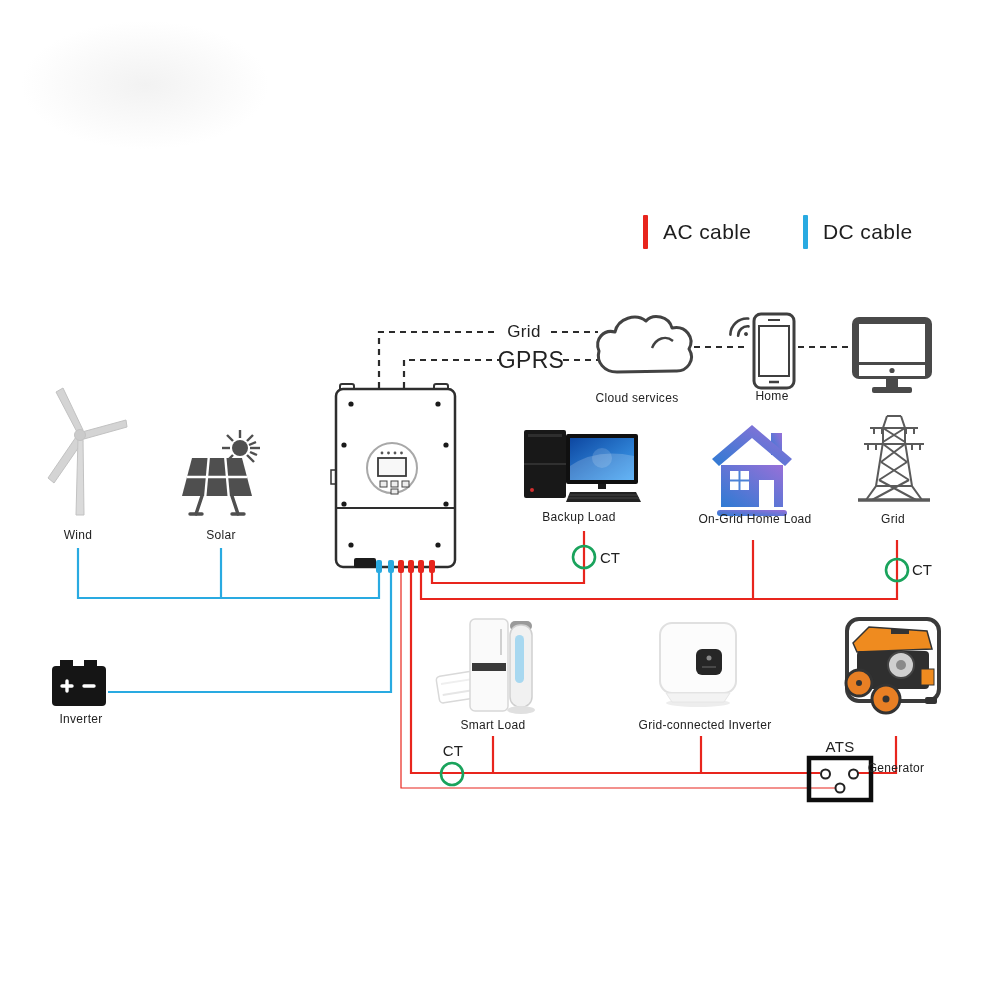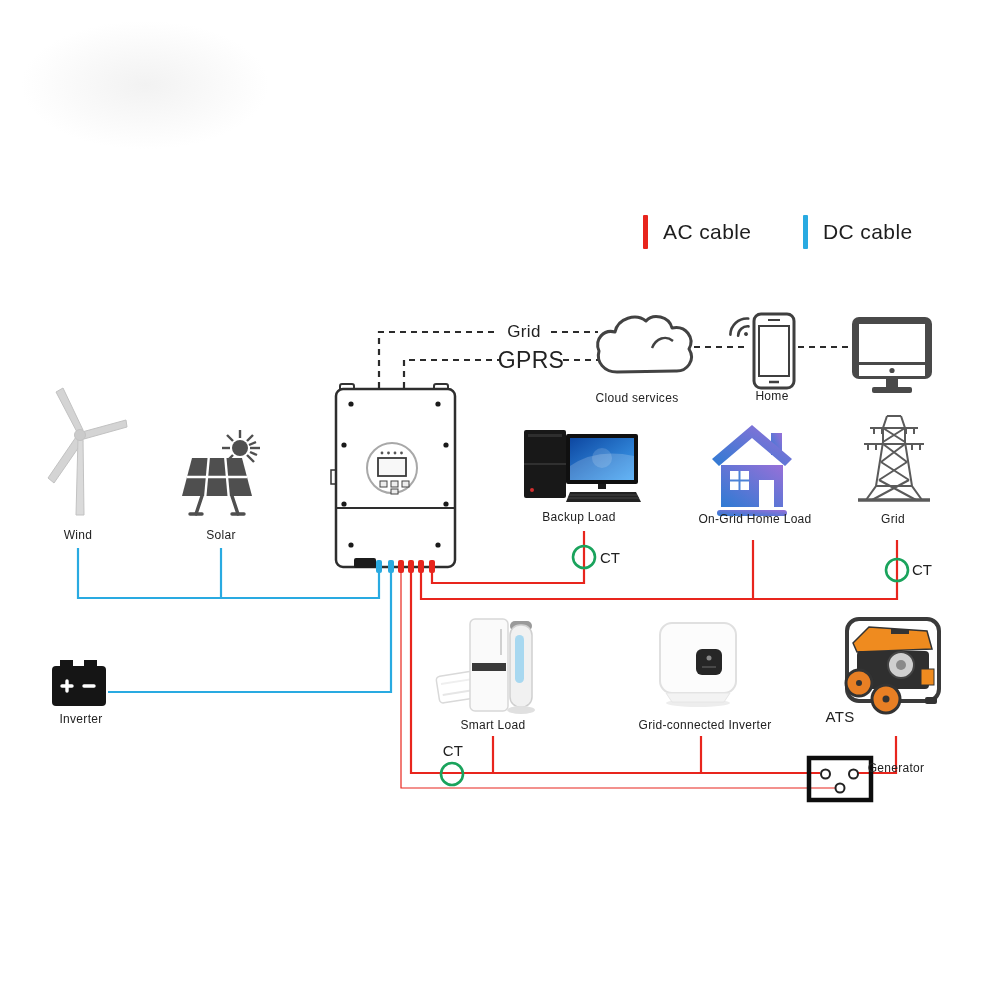--- a/index.html
+++ b/index.html
@@ -295,19 +295,19 @@
   <div class="lbl" style="left:221px;top:535px">Solar</div>
   <div class="lbl" style="left:81px;top:719px">Inverter</div>
 
   <div class="lbl" style="left:579px;top:517px">Backup Load</div>
   <div class="lbl" style="left:755px;top:519px">On-Grid Home Load</div>
   <div class="lbl" style="left:893px;top:519px">Grid</div>
   <div class="lbl" style="left:493px;top:725px">Smart Load</div>
   <div class="lbl" style="left:705px;top:725px">Grid-connected Inverter</div>
   <div class="lbl" style="left:896px;top:768px">Generator</div>
 
-  <div class="lbl" style="left:840px;top:716px;font-size:15px">ATS</div>
+  <div class="lbl" style="left:840px;top:746px;font-size:15px">ATS</div>
 
   <div class="lbl-left" style="left:600px;top:557px">CT</div>
   <div class="lbl-left" style="left:912px;top:569px">CT</div>
   <div class="lbl" style="left:453px;top:750px;font-size:15px">CT</div>
 
 </div>
 
 </body></html>

